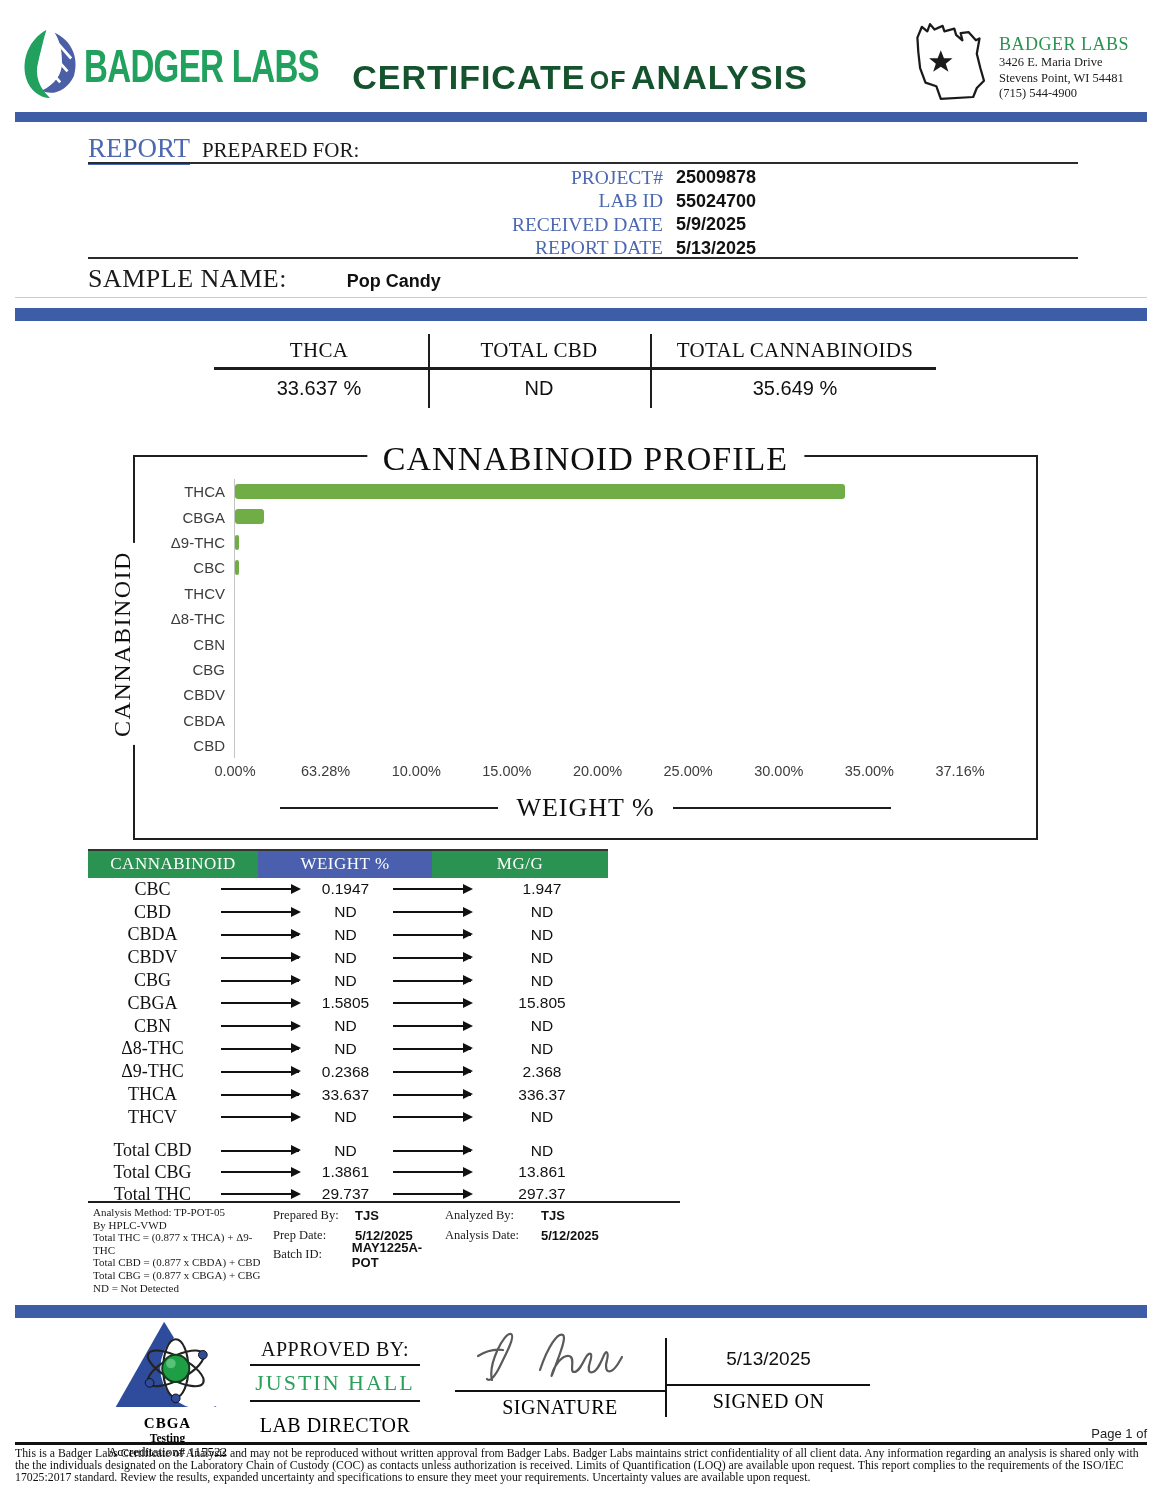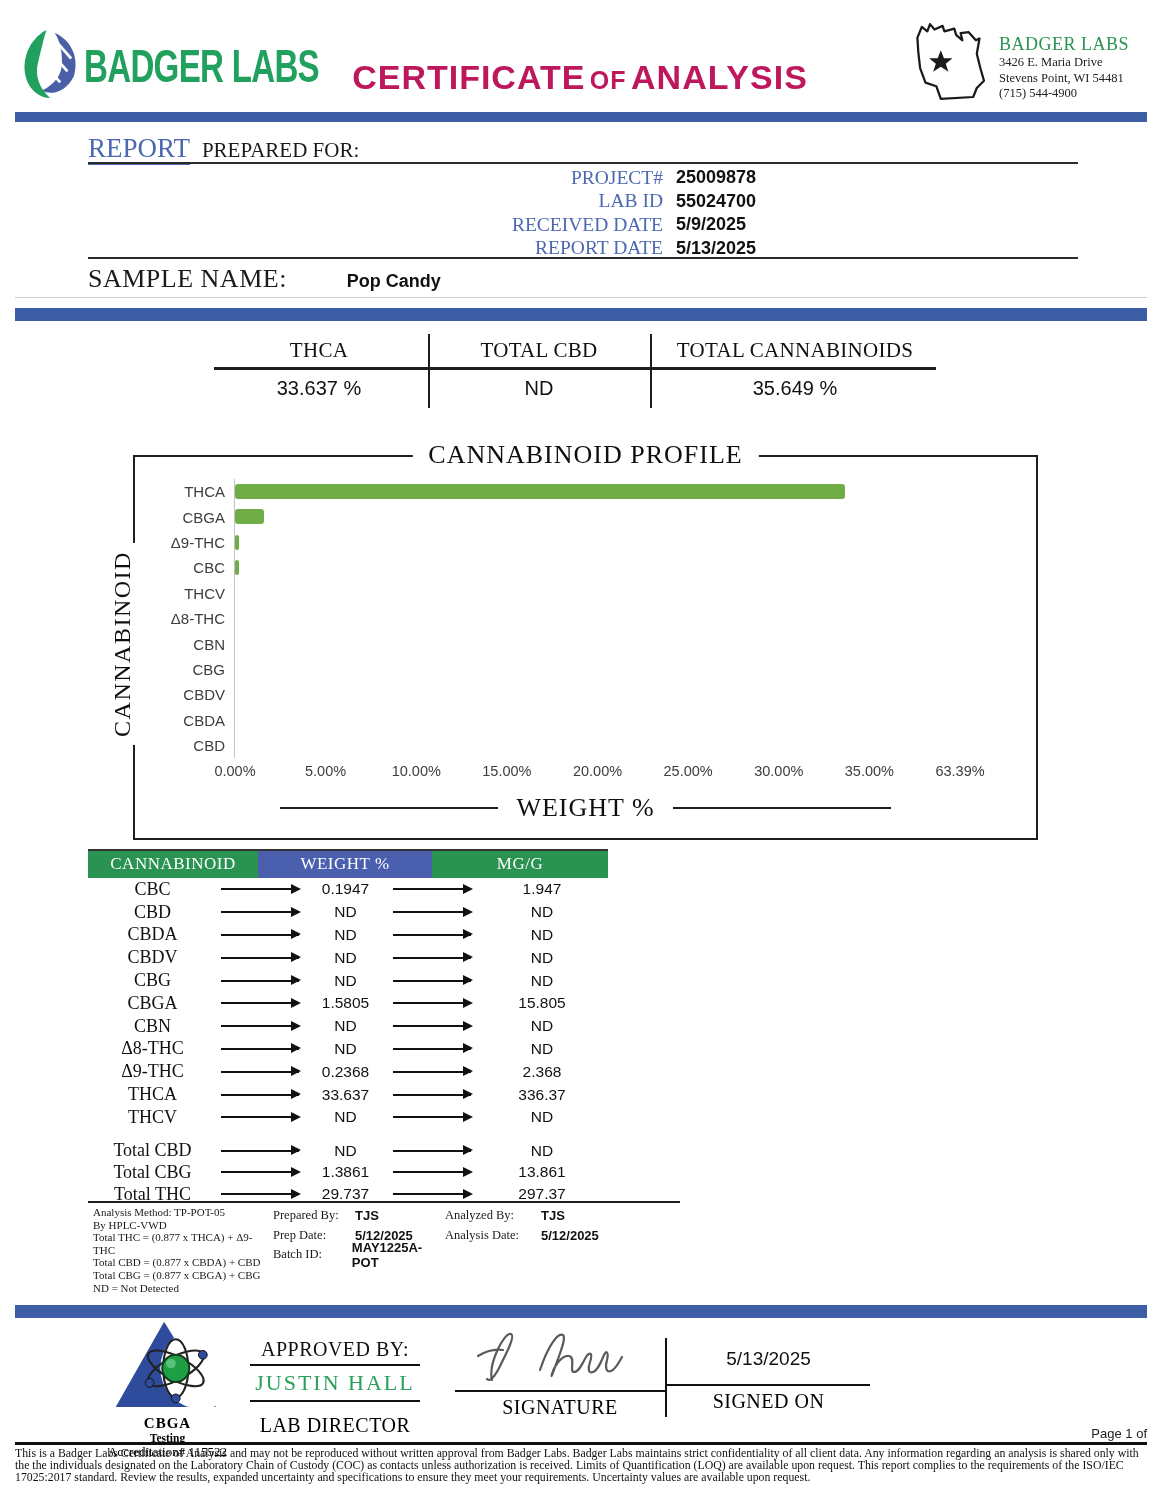--- a/index.html
+++ b/index.html
@@ -4,21 +4,21 @@
 <style>
   * { margin:0; padding:0; box-sizing:border-box; }
   body { background:#ffffff; font-family:"Liberation Serif", serif; }
   .page { position:relative; width:1162px; height:1508px; background:#fff; overflow:hidden; margin:0 auto;border-radius:10px; }
 
   
   .brand-left { position:absolute; left:18px; top:26px; display:flex; align-items:center; }
   .brand-text { font-family:"Liberation Sans", sans-serif; font-weight:bold; font-size:46px;
                 color:#21A15D; letter-spacing:-1px; transform:scaleX(0.72); transform-origin:left center; white-space:nowrap; }
   .page-title { position:absolute; left:330px; top:58px; width:500px; text-align:center;
-                font-family:"Liberation Sans", sans-serif; font-weight:bold; color:#be185d; white-space:nowrap; }
+                font-family:"Liberation Sans", sans-serif; font-weight:bold; color:#14532d; white-space:nowrap; }
   .page-title .big { font-size:34px; letter-spacing:1px; }
   .page-title .small { font-size:25px; letter-spacing:1px; }
   .lab-block { position:absolute; left:903px; top:16px; width:250px; display:flex; }
   .lab-text { margin-left:6px; padding-top:18px; }
   .lab-name { color:#2B9351; font-size:18px; letter-spacing:0.5px; }
   .lab-addr { font-size:12.5px; color:#222; line-height:15.5px; }
   .bluebar { position:absolute; left:15px; right:15px; background:#3D5EA6; }
   .bar1 { top:112px; height:10px; }
   .bar2 { top:308px; height:13px; }
   .bar3 { top:1305px; height:13px; }
@@ -44,21 +44,21 @@
   .c1 { width:218px; } .c2 { width:222px; } .c3 { width:290px; }
   .sum-head { font-size:21px; color:#111; padding-top:4px; height:32px; letter-spacing:0.3px; }
   .sum-line { position:absolute; top:33px; left:4px; right:4px; height:2.5px; background:#1d1d1d; }
   .sum-vals { display:flex; position:absolute; top:40px; width:100%; }
   .sum-val { font-family:"Liberation Sans", sans-serif; font-size:20px; color:#111; padding-top:3px; }
   .vdiv { position:absolute; top:0px; width:2px; height:74px; background:#1d1d1d; }
 
   
   .chart-box { position:absolute; left:133px; top:455px; width:905px; height:385px; border:2px solid #1f1f1f; }
   .chart-title { position:absolute; top:-17px; left:50%; transform:translateX(-50%); background:#fff;
-                 padding:0 16px; font-size:26px; letter-spacing:1px; color:#0f0f0f; white-space:nowrap; }
+                 padding:0 16px; font-size:34px; letter-spacing:1px; color:#0f0f0f; white-space:nowrap; }
   .chart-ylabel { position:absolute; left:-13px; top:49%; transform:translate(-50%,-50%) rotate(180deg);
                   writing-mode:vertical-rl; font-size:24px; letter-spacing:1.5px; color:#0f0f0f;
                   background:#fff; padding:8px 0; }
   .chart-rows { position:absolute; left:0; top:22px; }
   .chart-row { display:flex; align-items:center; height:25.4px; }
   .chart-cat { width:99px; text-align:right; padding-right:9px; font-family:"Liberation Sans", sans-serif;
                font-size:15px; color:#3d3d3d; }
   .chart-barzone { position:relative; width:725px; height:100%; border-left:1px solid #c4c4c4; }
   .chart-bar { position:absolute; top:5px; height:15px; border-radius:3px;
                background:linear-gradient(#7cb856,#68a63e); }
@@ -273,28 +273,28 @@
         </div>
         <div class="chart-row">
           <div class="chart-cat">CBD</div>
           <div class="chart-barzone">
             <div class="chart-bar" style="width: 0px; background: linear-gradient(rgb(113, 173, 71), rgb(113, 173, 71));"></div>
           </div>
         </div>
       </div>
     <div class="chart-ticks">
         <span class="chart-tick" style="left: 0px;">0.00%</span>
-        <span class="chart-tick" style="left: 90.6px;">5.00%</span>
+        <span class="chart-tick" style="left: 90.6px;">63.28%</span>
         <span class="chart-tick" style="left: 181.3px;">10.00%</span>
         <span class="chart-tick" style="left: 271.9px;">15.00%</span>
         <span class="chart-tick" style="left: 362.5px;">20.00%</span>
         <span class="chart-tick" style="left: 453.1px;">25.00%</span>
         <span class="chart-tick" style="left: 543.8px;">30.00%</span>
         <span class="chart-tick" style="left: 634.4px;">35.00%</span>
-        <span class="chart-tick" style="left: 725px;">63.39%</span>
+        <span class="chart-tick" style="left: 725px;">37.16%</span>
       </div>
     <div class="chart-xlabel-row">
       <div class="xlabel-line"></div>
       <div class="chart-xlabel">WEIGHT %</div>
       <div class="xlabel-line"></div>
     </div>
   </div>
 
   <div class="dtable">
     <div class="dtable-head">

